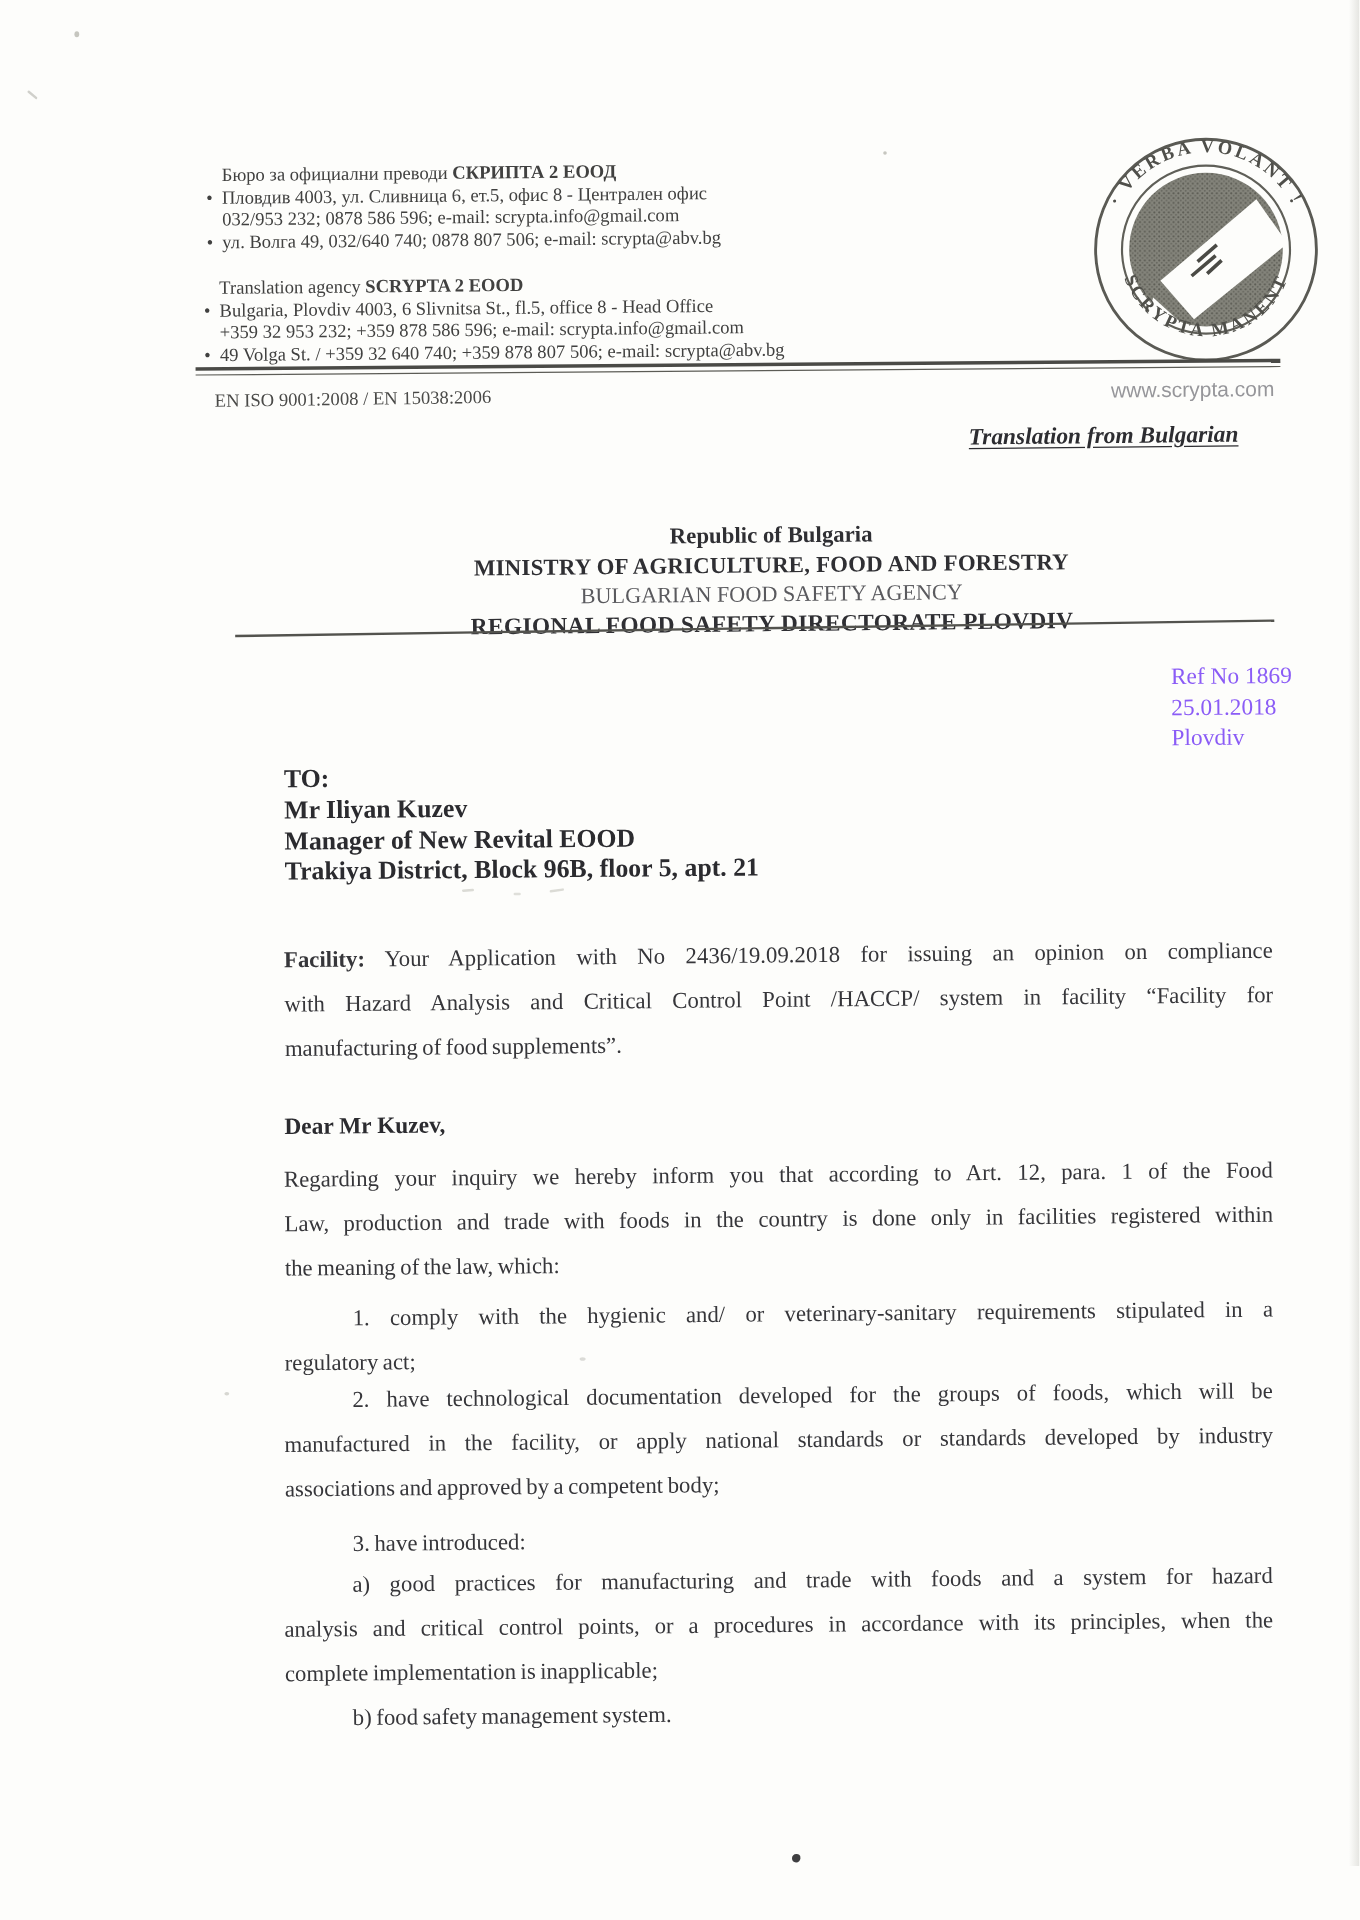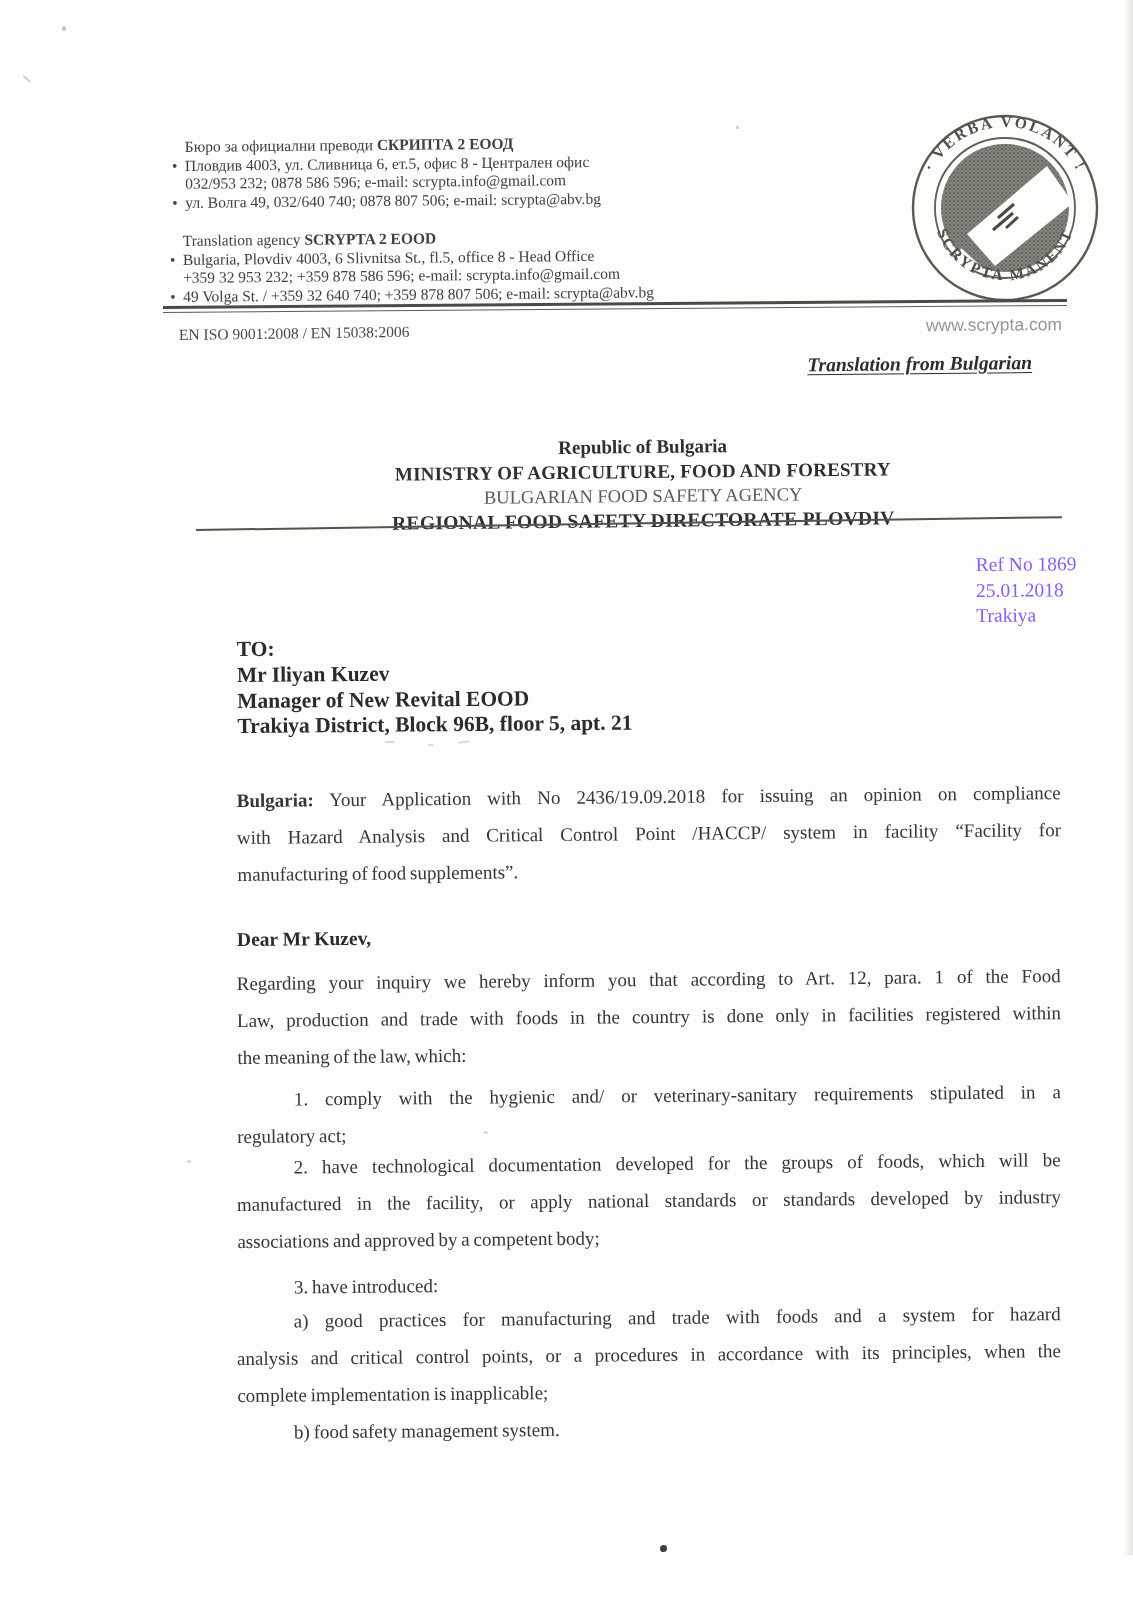--- a/index.html
+++ b/index.html
@@ -133,36 +133,36 @@
     <div class="m1">Republic of Bulgaria</div>
     <div class="m2">MINISTRY OF AGRICULTURE, FOOD AND FORESTRY</div>
     <div class="m3">BULGARIAN FOOD SAFETY AGENCY</div>
     <div class="m4">REGIONAL FOOD SAFETY DIRECTORATE PLOVDIV</div>
   </div>
   <div class="abs h-rule"></div>
 
   <div class="abs ref-block">
     <div>Ref No 1869</div>
     <div>25.01.2018</div>
-    <div>Trakiya</div>
+    <div>Plovdiv</div>
   </div>
 
   <div class="abs recipient">
     <div>TO:</div>
     <div>Mr Iliyan Kuzev</div>
     <div>Manager of New Revital EOOD</div>
     <div>Trakiya District, Block 96B, floor 5, apt. 21</div>
   </div>
 
   <div class="dash" style="left:385px; top:741px; width:10px; opacity:.35; transform:rotate(-4deg);"></div>
   <div class="dash" style="left:428px; top:744px; width:6px; opacity:.3;"></div>
   <div class="dash" style="left:458px; top:741px; width:12px; opacity:.35; transform:rotate(-8deg);"></div>
 
   <div class="para" style="top:782px;">
-    <div class="tline"><span class="b">Bulgaria:</span><span> Your Application with No 2436/19.09.2018 for issuing an opinion on compliance</span></div>
+    <div class="tline"><span class="b">Facility:</span><span> Your Application with No 2436/19.09.2018 for issuing an opinion on compliance</span></div>
     <div>
         <div class="tline">with Hazard Analysis and Critical Control Point /HACCP/ system in facility “Facility for</div>
         <div class="tline tlast">manufacturing of food supplements”.</div>
       </div>
   </div>
 
   <div class="abs salutation">Dear Mr Kuzev,</div>
 
   <div class="para" style="top:965px;">
       <div class="tline">Regarding your inquiry we hereby inform you that according to Art. 12, para. 1 of the Food</div>

